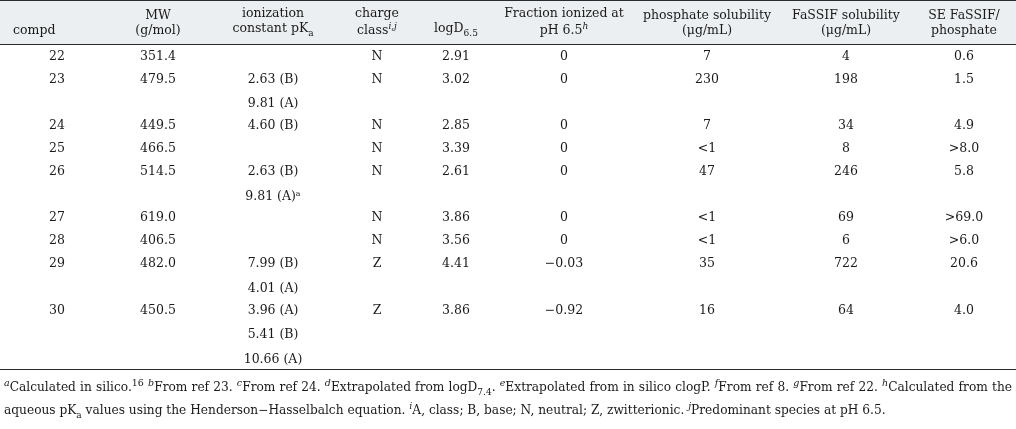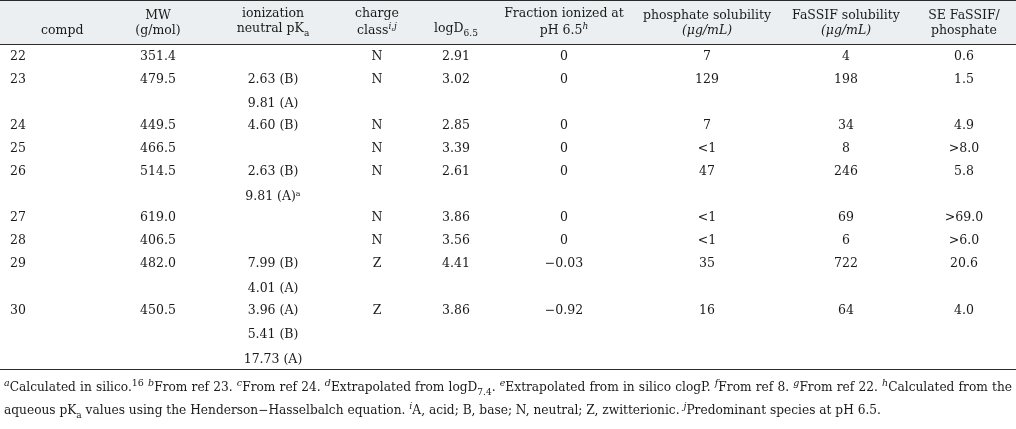--- a/index.html
+++ b/index.html
@@ -32,40 +32,40 @@
     font-size: 12.5px;
     line-height: 1.18;
     text-align: center;
     vertical-align: bottom;
     padding: 5px 2px 6px 2px;
     border-top: 1.4px solid #2b2b2b;
     border-bottom: 1.1px solid #2b2b2b;
   }
   table.data-table thead th.col-compd {
     text-align: left;
-    padding-left: 41px;
+    padding-left: 13px;
   }
   table.data-table tbody td {
     font-size: 12.5px;
     line-height: 1.25;
     text-align: center;
     vertical-align: top;
     padding: 3px 2px 3px 2px;
     height: 17px;
   }
   table.data-table tbody td.col-compd {
-    text-align: left;
+    text-align: center;
     padding-left: 10px;
   }
   table.data-table tbody tr.last-row td {
     border-bottom: 1.1px solid #2b2b2b;
   }
   .sub { font-size: 9px; vertical-align: sub; }
   .sup { font-size: 9px; vertical-align: super; font-style: italic; }
-  .ital { font-style: italic; }
+  .ital { }
   .stackline { display: block; }
   .stackline + .stackline { margin-top: 9px; }
   .footnotes {
     font-size: 12.2px;
     line-height: 1.45;
     padding: 6px 4px 0 4px;
     text-align: justify;
   }
   .footnotes .fmark {
     font-size: 9.5px;
@@ -97,21 +97,21 @@
       <tr>
         <th class="col-compd">
           <span>compd</span>
         </th>
         <th>
           <span class="stackline">MW</span>
           <span>(g/mol)</span>
         </th>
         <th>
           <span class="stackline">ionization</span>
-          <span>neutral pK</span><span class="sub">a</span>
+          <span>constant pK</span><span class="sub">a</span>
         </th>
         <th>
           <span class="stackline">charge</span>
           <span>class</span><span class="sup">i,j</span>
         </th>
         <th>
           <span>logD</span><span class="sub">6.5</span>
         </th>
         <th>
           <span class="stackline">Fraction ionized at</span>
@@ -146,21 +146,21 @@
       <tr>
         <td class="col-compd">23</td>
         <td>479.5</td>
         <td>
           <span class="stackline">2.63 (B)</span>
           <span class="stackline">9.81 (A)</span>
         </td>
         <td>N</td>
         <td>3.02</td>
         <td>0</td>
-        <td>129</td>
+        <td>230</td>
         <td>198</td>
         <td>1.5</td>
       </tr>
       <tr>
         <td class="col-compd">24</td>
         <td>449.5</td>
         <td>
           <span class="stackline">4.60 (B)</span>
         </td>
         <td>N</td>
@@ -230,37 +230,37 @@
         <td>35</td>
         <td>722</td>
         <td>20.6</td>
       </tr>
       <tr class="last-row">
         <td class="col-compd">30</td>
         <td>450.5</td>
         <td>
           <span class="stackline">3.96 (A)</span>
           <span class="stackline">5.41 (B)</span>
-          <span class="stackline">17.73 (A)</span>
+          <span class="stackline">10.66 (A)</span>
         </td>
         <td>Z</td>
         <td>3.86</td>
         <td>−0.92</td>
         <td>16</td>
         <td>64</td>
         <td>4.0</td>
       </tr>
     </tbody>
   </table>
 
   <div class="footnotes">
     <span class="fmark">a</span><span>Calculated in silico.</span><span class="fnum">16</span>
     <span class="fmark">b</span><span>From ref 23.</span>
     <span class="fmark">c</span><span>From ref 24.</span>
     <span class="fmark">d</span><span>Extrapolated from logD</span><span class="sub">7.4</span><span>.</span>
     <span class="fmark">e</span><span>Extrapolated from in silico clogP.</span>
     <span class="fmark">f</span><span>From ref 8.</span>
     <span class="fmark">g</span><span>From ref 22.</span>
     <span class="fmark">h</span><span>Calculated from the aqueous pK</span><span class="sub">a</span><span> values using the Henderson−Hasselbalch equation.</span>
-    <span class="fmark">i</span><span>A, acid; B, base; N, neutral; Z, zwitterionic.</span>
+    <span class="fmark">i</span><span>A, class; B, base; N, neutral; Z, zwitterionic.</span>
     <span class="fmark">j</span><span>Predominant species at pH 6.5.</span>
   </div>
 </div>
 
 </body></html>

